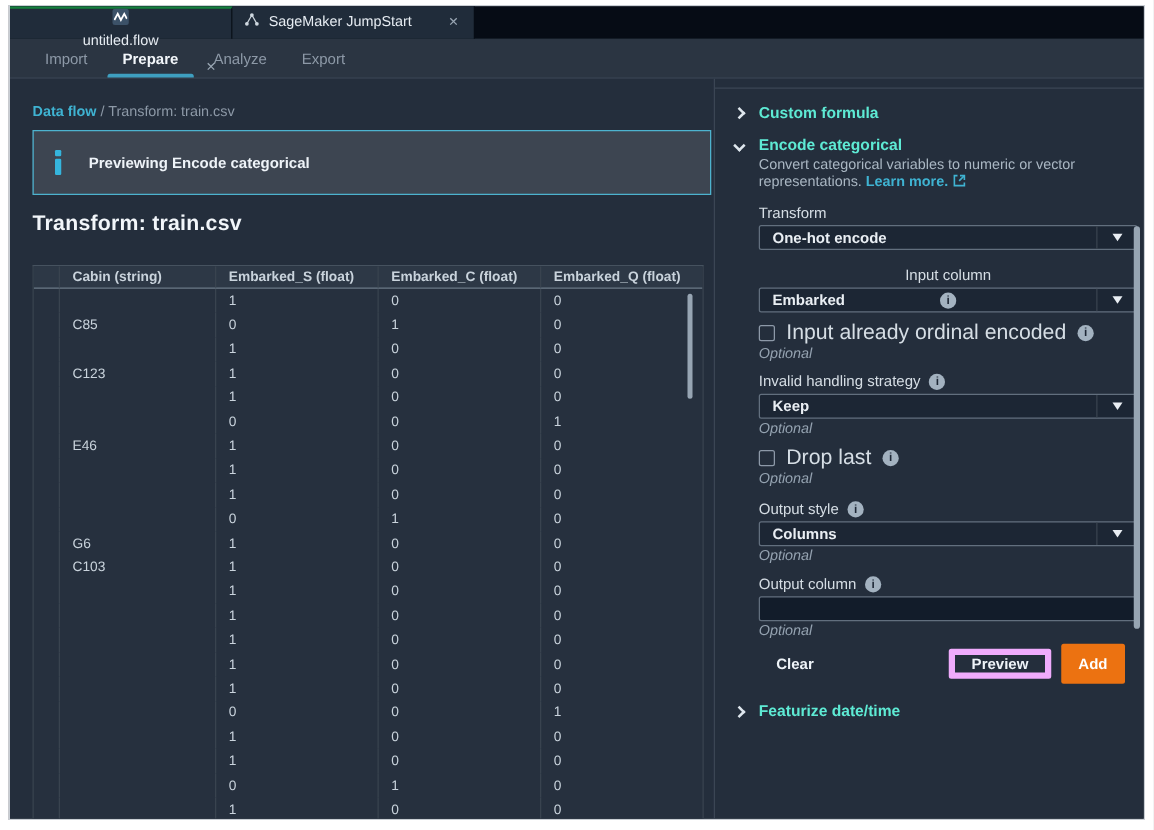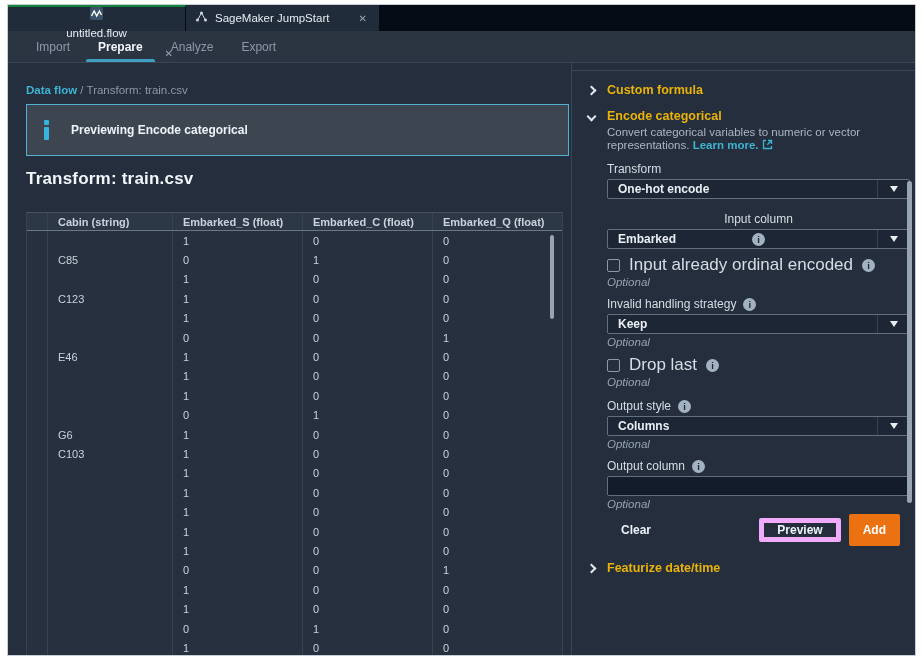--- a/index.html
+++ b/index.html
@@ -54,21 +54,21 @@
 
   
   .back-row { margin:28px 0 0 16px; display:flex; align-items:center; gap:12px; height:16px; cursor:pointer; }
   .back-row span.lbl { font-size:12px; font-weight:bold; color:#eef3f8; }
   .chev { width:7px; height:7px; border-right:2px solid #dfe7ee; border-bottom:2px solid #dfe7ee; display:inline-block; flex:0 0 auto; }
   .chev.left { transform:rotate(135deg); }
   .chev.right { transform:rotate(-45deg); }
   .chev.down { transform:rotate(45deg); }
   .panel-divider { margin-top:7px; border-bottom:1px solid #3b4654; }
   .section-row { margin:11px 0 0 16px; display:flex; align-items:center; gap:12px; height:16px; cursor:pointer; }
-  .section-row .sec-title { font-size:12.5px; font-weight:bold; color:#eab308; }
+  .section-row .sec-title { font-size:12.5px; font-weight:bold; color:#5eead4; }
   .sec-desc { margin:2px 18px 0 35px; font-size:11.5px; line-height:13px; color:#aab7c3; }
   .sec-desc .learn-link { color:#3fb3d2; font-weight:bold; cursor:pointer; }
   .ext-icon { display:inline-block; vertical-align:-1px; margin-left:3px; }
 
   .fields { margin-left:35px; width:303px; }
   .f-label { display:flex; align-items:center; gap:7px; font-size:12px; color:#d6dee5; height:14px; }
   .info-circ { width:13px; height:13px; border-radius:50%; background:#a3b2c0; color:#1d2735; font-size:9.5px; font-weight:bold; display:inline-flex; align-items:center; justify-content:center; flex:0 0 13px; cursor:pointer; }
   .select { margin-top:3px; height:20px; background:#1c2634; border:1px solid #626f7e; border-radius:2px; display:flex; align-items:center; cursor:pointer; }
   .select .sel-value { flex:1; font-size:12px; font-weight:bold; color:#e9eef3; padding-left:10px; }
   .select .sel-arrow { width:32px; align-self:stretch; border-left:1px solid #39434f; display:flex; align-items:center; justify-content:center; }

